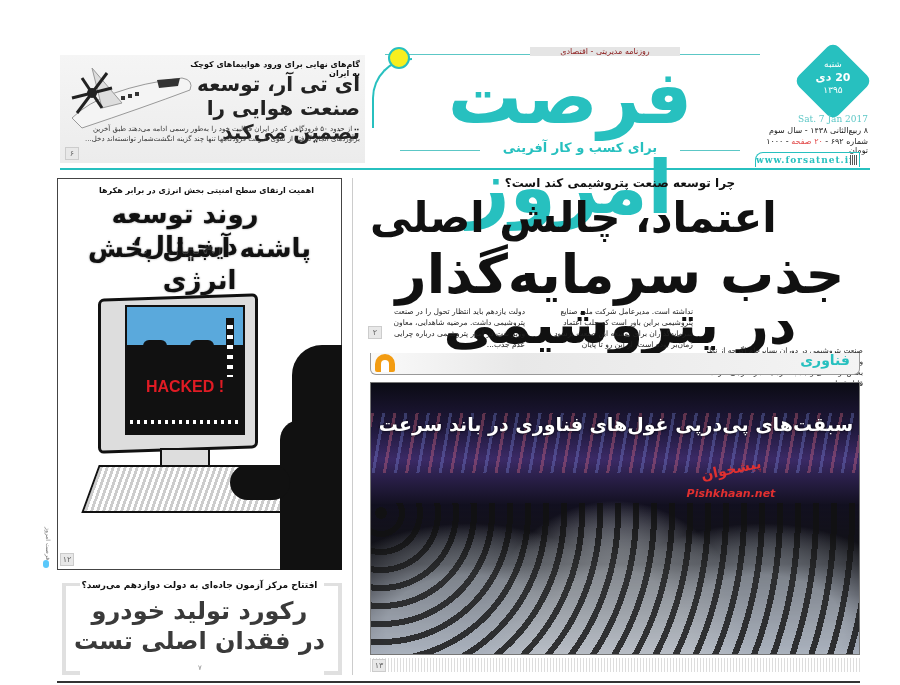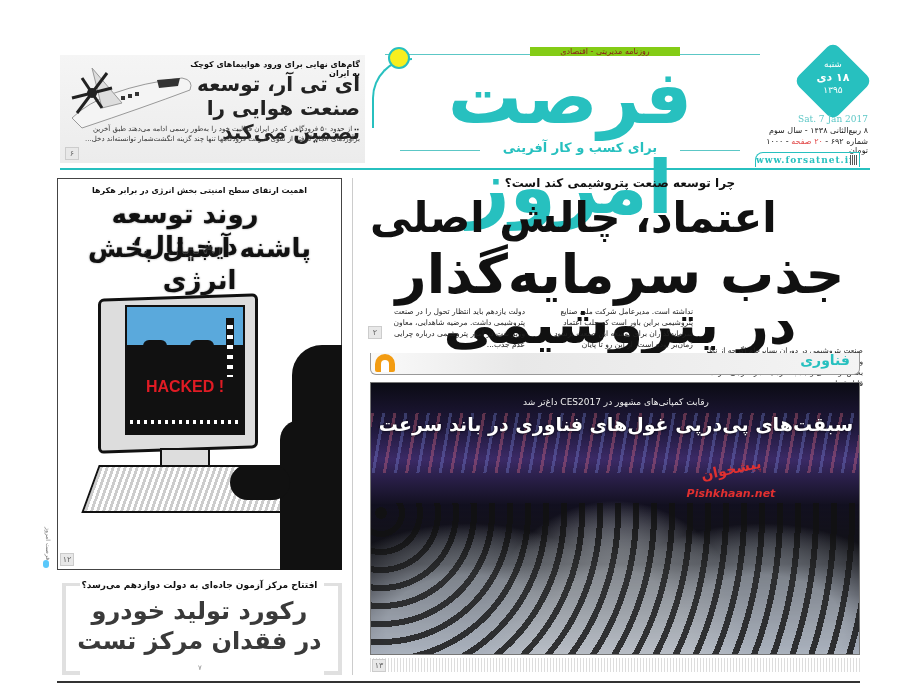--- a/index.html
+++ b/index.html
@@ -3,21 +3,21 @@
 <meta charset="utf-8">
 <style>
   * { box-sizing: border-box; margin: 0; padding: 0; }
   html, body { width: 900px; height: 685px; background: #ffffff; overflow: hidden; }
   body { position: relative; font-family: "DejaVu Sans", sans-serif; color: #111; }
   .abs { position: absolute; }
   .rtl { direction: rtl; unicode-bidi: plaintext; }
 
   
   .topline { left: 385px; top: 54px; width: 375px; height: 1px; background: #5cc7c6; }
-  .tagline-top { left: 530px; top: 47px; width: 150px; font-size: 8px; color: #8b1a1a; text-align: center; background: #84cc16; padding: 0 4px; }
+  .tagline-top { left: 530px; top: 47px; width: 150px; font-size: 8px; color: #8b1a1a; text-align: center; background: #e5e5e5; padding: 0 4px; }
   .logo { left: 370px; top: 52px; width: 400px; height: 90px; font-size: 74px; font-weight: bold; color: #27c0bf; text-align: center; line-height: 90px; letter-spacing: -2px; }
   .logo-sun { left: 388px; top: 47px; width: 22px; height: 22px; border-radius: 50%; background: #f7ef1f; border: 2px solid #27c0bf; }
   .logo-arc { left: 372px; top: 58px; width: 40px; height: 70px; border-left: 2px solid #27c0bf; border-top: 2px solid #27c0bf; border-radius: 40px 0 0 0; }
   .subtag { left: 470px; top: 140px; width: 220px; font-size: 13px; font-weight: bold; color: #27c0bf; text-align: center; }
   .subtag-line-l { left: 400px; top: 150px; width: 80px; height: 1px; background: #5cc7c6; }
   .subtag-line-r { left: 680px; top: 150px; width: 60px; height: 1px; background: #5cc7c6; }
   .mast-bottom { left: 60px; top: 168px; width: 810px; height: 2px; background: #27c0bf; }
 
   .date-badge { left: 805px; top: 53px; width: 56px; height: 56px; background: #27c0bf; transform: rotate(45deg); border-radius: 8px; }
   .date-badge-inner { left: 805px; top: 58px; width: 56px; text-align: center; color: #fff; font-size: 9px; line-height: 13px; }
@@ -64,21 +64,21 @@
       linear-gradient(180deg, transparent 0, rgba(0,0,0,.5) 40%, rgba(0,0,0,.2) 100%); opacity: .85; }
   .photo-kicker { left: 0; top: 14px; width: 490px; text-align: center; font-size: 9px; color: #eee; }
   .photo-head { left: 0; top: 30px; width: 490px; text-align: center; font-size: 19px; font-weight: bold; color: #fff; text-shadow: 0 0 3px #000; }
   .watermark { left: 300px; top: 104px; width: 120px; text-align: center; font-size: 11px; font-weight: bold; font-style: italic; color: #e03030; }
   .watermark-fa { left: 300px; top: 78px; width: 120px; text-align: center; font-size: 14px; font-weight: bold; color: #e03030; transform: rotate(-12deg); }
   .photo-footer { left: 370px; top: 658px; width: 490px; height: 14px; background: repeating-linear-gradient(90deg,#ddd 0 1px,#fff 1px 3px); }
   .photo-page { left: 372px; top: 659px; }
 
   
   .cartoon-box { left: 57px; top: 178px; width: 285px; height: 392px; border: 1px solid #444; background: #fff; }
-  .cartoon-kicker { left: 57px; top: 186px; width: 285px; text-align: center; font-size: 8px; font-weight: bold; color: #111; }
+  .cartoon-kicker { left: 57px; top: 186px; width: 257px; text-align: right; font-size: 8px; font-weight: bold; color: #111; }
   .cartoon-head1 { left: 57px; top: 198px; width: 256px; text-align: center; font-size: 26px; font-weight: 900; color: #111; text-shadow: 0 0 2px #888; line-height: 32px; }
   .cartoon-head2 { left: 57px; top: 232px; width: 285px; text-align: center; font-size: 26px; font-weight: 900; color: #111; text-shadow: 0 0 2px #888; line-height: 32px; }
 
   .monitor { left: 98px; top: 296px; width: 160px; height: 155px; background: #ddd; border: 3px solid #111; border-radius: 6px; transform: skewY(-2deg); }
   .screen { left: 125px; top: 305px; width: 120px; height: 130px; background: #5aa9dc; border: 2px solid #111; }
   .factory { left: 127px; top: 345px; width: 116px; height: 88px; background: #111; }
   .tower1 { left: 143px; top: 340px; width: 24px; height: 20px; background: #111; border-radius: 6px 6px 0 0; }
   .tower2 { left: 190px; top: 340px; width: 24px; height: 20px; background: #111; border-radius: 6px 6px 0 0; }
   .chimney { left: 226px; top: 318px; width: 8px; height: 60px; background: repeating-linear-gradient(180deg,#111 0 6px,#fff 6px 10px); border: 1px solid #111; }
   .windows { left: 130px; top: 420px; width: 110px; height: 4px; background: repeating-linear-gradient(90deg,#fff 0 3px,transparent 3px 7px); }
@@ -111,21 +111,21 @@
 <div class="abs logo-arc"></div>
 <div class="abs logo rtl">فرصت امروز</div>
 <div class="abs logo-sun"></div>
 <div class="abs subtag-line-l"></div>
 <div class="abs subtag-line-r"></div>
 <div class="abs subtag rtl">برای کسب و کار آفرینی</div>
 
 <div class="abs date-badge"></div>
 <div class="abs date-badge-inner rtl">
   <div>شنبه</div>
-  <div class="big">۱۸ دی</div>
+  <div class="big">20 دی</div>
   <div>۱۳۹۵</div>
 </div>
 <div class="abs date-en">Sat. 7 Jan 2017</div>
 <div class="abs date-fa rtl">۸ ربیع‌الثانی ۱۴۳۸ - سال سوم</div>
 <div class="abs issue-fa rtl"><span>شماره ۶۹۲ - </span><span class="hl">۲۰ صفحه</span><span> - ۱۰۰۰ تومان</span></div>
 <div class="abs url-box">www.forsatnet.ir</div>
 
 <div class="abs teaser-area"></div>
 <svg class="abs plane" viewBox="0 0 135 80">
   <path d="M10 60 Q40 30 120 20 Q132 22 128 32 Q80 50 20 70 Z" fill="#f4f4f4" stroke="#999" stroke-width="1"></path>
@@ -161,21 +161,20 @@
 <div class="abs col-text rtl" style="left:390px;top:306px;width:135px;">دولت یازدهم باید انتظار تحول را در صنعت پتروشیمی داشت. مرضیه شاهدایی، معاون وزیر نفت در امور پتروشیمی درباره چرایی عدم جذب...</div>
 <div class="abs page-no" style="left:368px;top:326px;">۲</div>
 
 <div class="abs section-bar"></div>
 <div class="abs section-logo"></div>
 <div class="abs section-title rtl">فناوری</div>
 
 <div class="abs photo">
   <div class="abs photo-lights"></div>
   <div class="abs crowd"></div>
-  <div class="abs photo-kicker rtl">رقابت کمپانی‌های مشهور در CES2017 داغ‌تر شد</div>
   <div class="abs photo-head rtl">سبقت‌های پی‌درپی غول‌های فناوری در باند سرعت</div>
   <div class="abs watermark-fa rtl">پیشخوان</div>
   <div class="abs watermark">Pishkhaan.net</div>
 </div>
 <div class="abs photo-footer"></div>
 <div class="abs page-no photo-page">۱۳</div>
 
 <div class="abs cartoon-box"></div>
 <div class="abs cartoon-kicker rtl">اهمیت ارتقای سطح امنیتی بخش انرژی در برابر هکرها</div>
 <div class="abs cartoon-head1 rtl">روند توسعه دیجیتال؛</div>
@@ -195,17 +194,17 @@
 <div class="abs hacker-body"></div>
 <div class="abs hacker-hand"></div>
 <div class="abs cartoon-credit rtl">فرصت امروز</div>
 <div class="abs cartoon-credit-dot"></div>
 <div class="abs page-no cartoon-page">۱۲</div>
 
 <div class="abs auto-frame"></div>
 <div class="abs auto-frame-mask"></div>
 <div class="abs auto-kicker rtl">افتتاح مرکز آزمون جاده‌ای به دولت دوازدهم می‌رسد؟</div>
 <div class="abs auto-head1 rtl">رکورد تولید خودرو</div>
-<div class="abs auto-head2 rtl">در فقدان مرکز تست</div>
+<div class="abs auto-head2 rtl">در فقدان اصلی تست</div>
 <div class="abs auto-page">۷</div>
 
 <div class="abs vdivider"></div>
 <div class="abs bottom-rule"></div>
 
 </body></html>

